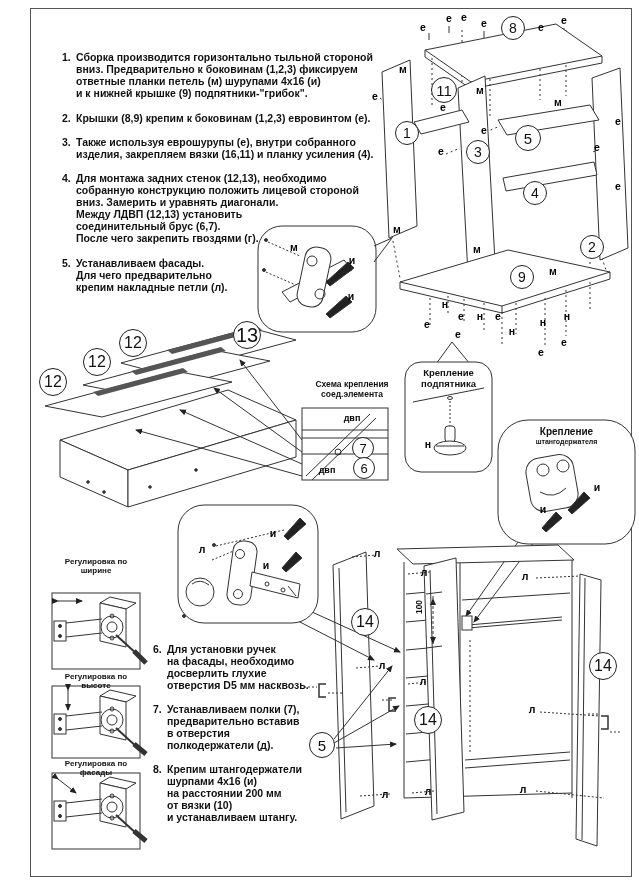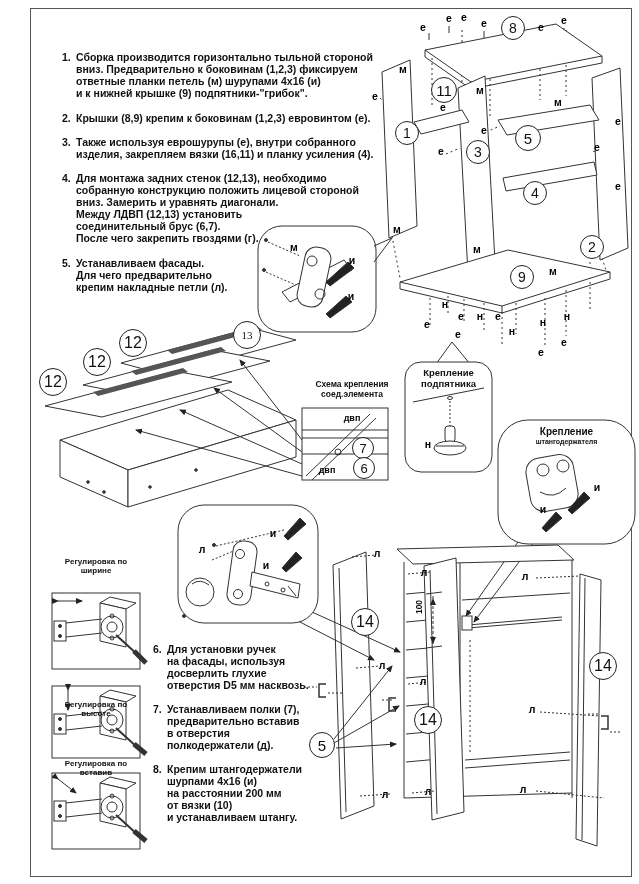--- a/index.html
+++ b/index.html
@@ -59,21 +59,21 @@
   <div class="instr w1" style="left:62px;top:257px">
       <span class="num">5.</span>
       <span class="txt">Устанавливаем фасады.
 Для чего предварительно
 крепим накладные петли (л).</span>
     </div>
 
   <div class="instr w2" style="left:153px;top:643px">
       <span class="num">6.</span>
       <span class="txt">Для установки ручек
-на фасады, используя
+на фасады, необходимо
 досверлить глухие
 отверстия D5 мм насквозь.</span>
     </div>
   <div class="instr w2" style="left:153px;top:703px">
       <span class="num">7.</span>
       <span class="txt">Устанавливаем полки (7),
 предварительно вставив
 в отверстия
 полкодержатели (д).</span>
     </div>
@@ -86,22 +86,22 @@
 и устанавливаем штангу.</span>
     </div>
 
   <div class="ctitle schema-title">Схема крепления
 соед.элемента</div>
   <div class="ctitle foot-title">Крепление
 подпятника</div>
   <div class="ctitle rod-title">Крепление</div>
   <div class="ctitle rod-sub">штангодержателя</div>
   <div class="ctitle adj-label" style="top:557px">Регулировка по ширине</div>
-  <div class="ctitle adj-label" style="top:700px">Регулировка по высоте</div>
-  <div class="ctitle adj-label" style="top:759px">Регулировка по вставив</div>
+  <div class="ctitle adj-label" style="top:672px">Регулировка по высоте</div>
+  <div class="ctitle adj-label" style="top:759px">Регулировка по фасады</div>
   <div class="dim">100</div>
 
   <svg class="lineart" width="639" height="884" viewBox="0 0 639 884">
     <defs>
       <marker id="ah" markerWidth="8" markerHeight="8" refX="6" refY="3" orient="auto">
         <path d="M0,0 L7,3 L0,6 Z" fill="#222"></path>
       </marker>
     </defs>
     <g stroke="#333" stroke-width="1" fill="none">
 
@@ -289,21 +289,21 @@
       <div class="pcircle" style="left: 431px; top: 77px; height: 26px; width: 26px; font-size: 15px;">11</div>
       <div class="pcircle" style="left: 395px; top: 121px; height: 24px; width: 24px; font-size: 14px;">1</div>
       <div class="pcircle" style="left: 515px; top: 125px; height: 26px; width: 26px; font-size: 15px;">5</div>
       <div class="pcircle" style="left: 466px; top: 140px; height: 24px; width: 24px; font-size: 14px;">3</div>
       <div class="pcircle" style="left: 523px; top: 181px; height: 24px; width: 24px; font-size: 14px;">4</div>
       <div class="pcircle" style="left: 580px; top: 235px; height: 24px; width: 24px; font-size: 14px;">2</div>
       <div class="pcircle" style="left: 510px; top: 265px; height: 24px; width: 24px; font-size: 14px;">9</div>
       <div class="pcircle" style="left: 39px; top: 368px; height: 28px; width: 28px; font-size: 16px;">12</div>
       <div class="pcircle" style="left: 83px; top: 348px; height: 28px; width: 28px; font-size: 16px;">12</div>
       <div class="pcircle" style="left: 119px; top: 329px; height: 28px; width: 28px; font-size: 16px;">12</div>
-      <div class="pcircle" style="left: 233px; top: 321px; height: 28px; width: 28px; font-size: 11px; font-family: Liberation Serif, serif;">13</div>
+      <div class="pcircle" style="left: 233px; top: 321px; height: 28px; width: 28px; font-size: 20px;">13</div>
       <div class="pcircle" style="left: 352px; top: 437px; height: 22px; width: 22px; font-size: 13px;">7</div>
       <div class="pcircle" style="left: 353px; top: 457px; height: 22px; width: 22px; font-size: 13px;">6</div>
       <div class="pcircle" style="left: 351px; top: 608px; height: 28px; width: 28px; font-size: 16px;">14</div>
       <div class="pcircle" style="left: 414px; top: 706px; height: 28px; width: 28px; font-size: 16px;">14</div>
       <div class="pcircle" style="left: 589px; top: 652px; height: 28px; width: 28px; font-size: 16px;">14</div>
       <div class="pcircle" style="left: 309px; top: 732px; height: 26px; width: 26px; font-size: 15px;">5</div>
       <span class="pletter" style="left: 423px; top: 27px;">е</span>
       <span class="pletter" style="left: 449px; top: 18px;">е</span>
       <span class="pletter" style="left: 464px; top: 17px;">е</span>
       <span class="pletter" style="left: 484px; top: 23px;">е</span>

